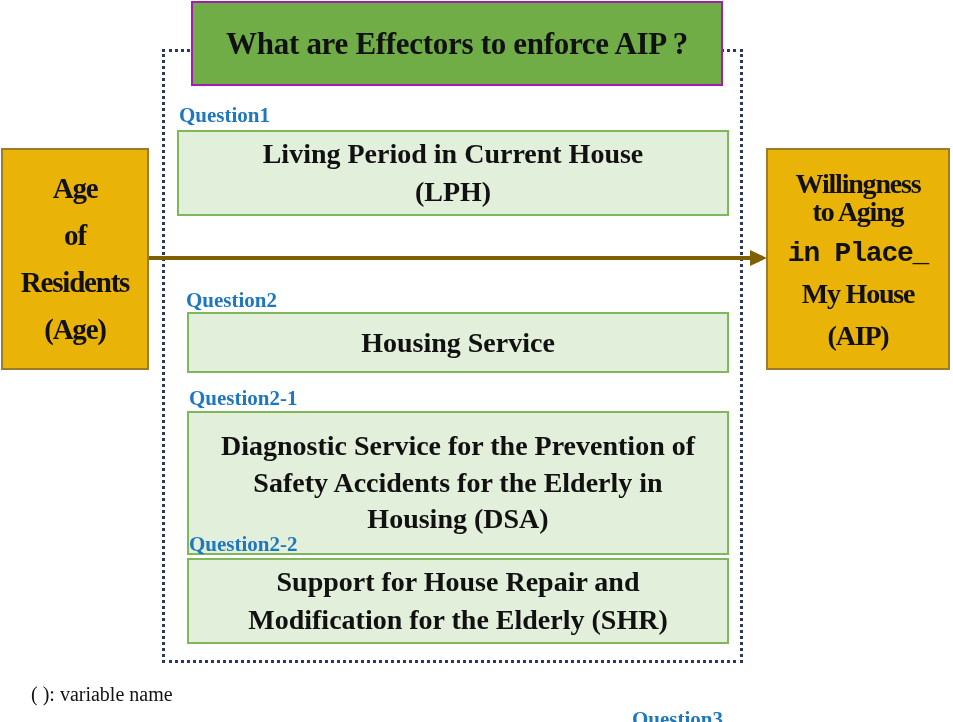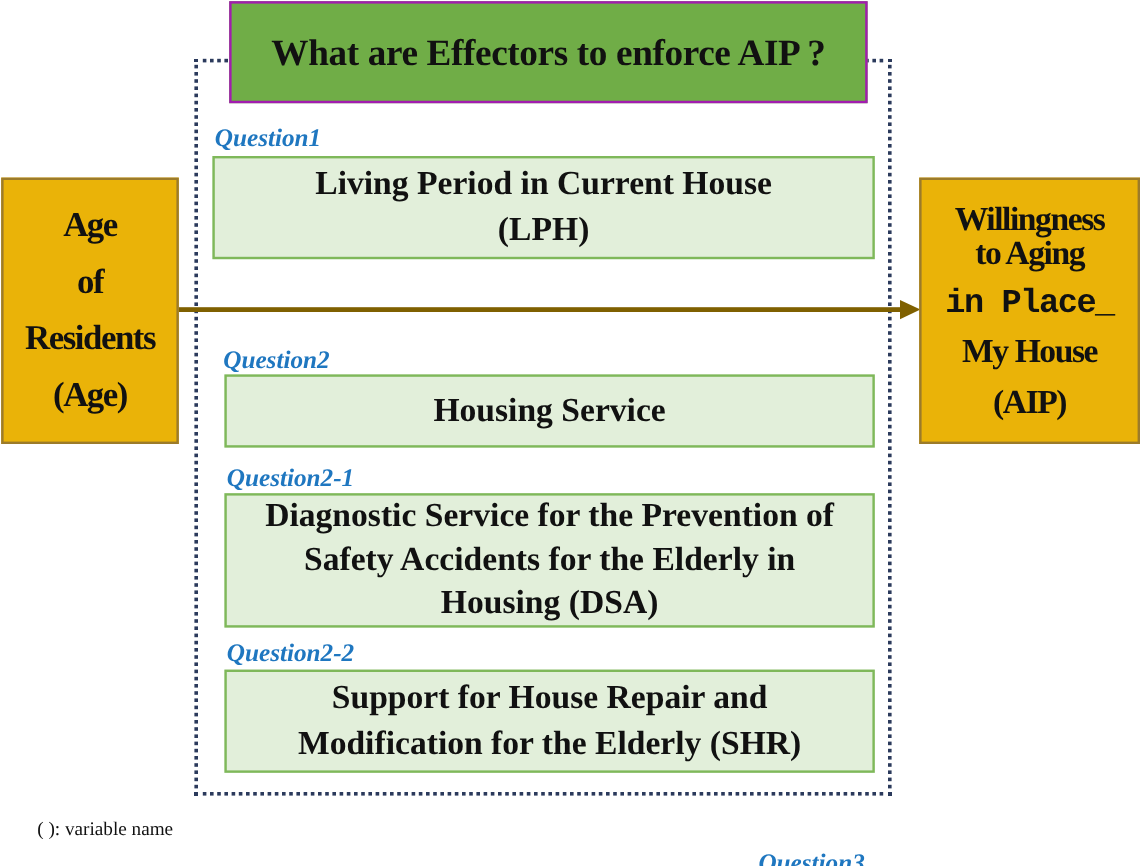--- a/index.html
+++ b/index.html
@@ -12,29 +12,29 @@
     background:#70ad47; border:2px solid #a21caf;
     display:flex; align-items:center; justify-content:center;
     font-weight:bold; font-size:31px; color:#111; letter-spacing:-0.3px; }
   .side-box { background:#eab308; border:2px solid #9c7b2a;
     display:flex; flex-direction:column; align-items:center; justify-content:center;
     font-weight:bold; color:#111; text-align:center; letter-spacing:-1.2px; }
   .left-box { left:1px; top:148px; width:148px; height:222px; font-size:29px; line-height:1; }
   .left-box span { display:block; margin:9px 0; }
   .right-box { left:766px; top:148px; width:184px; height:222px; font-size:28px; line-height:1; }
   .right-box span { display:block; }
-  .q-label { color:#1f77c0; font-weight:bold; font-size:21px;font-style:italic; }
+  .q-label { color:#1f77c0; font-weight:bold; font-size:21px; }
   .green-box { background:#e2efda; border:2px solid #7fb85a;
     display:flex; flex-direction:column; align-items:center; justify-content:center;
     font-weight:bold; color:#111; text-align:center; font-size:28px; line-height:1.35; }
   .arrow-line { left:148px; top:256px; width:604px; height:4px; background:#7f6000; }
   .arrow-head { left:750px; top:250px; width:0; height:0;
     border-top:8px solid transparent; border-bottom:8px solid transparent;
     border-left:17px solid #7f6000; }
-  .note { left:31px; top:683px; font-size:16px; color:#111; }
+  .note { left:31px; top:683px; font-size:20px; color:#111; }
 </style>
 </head>
 <body>
 
 <div class="abs dotted-frame"></div>
 
 <div class="abs arrow-line"></div>
 <div class="abs arrow-head"></div>
 
 <div class="abs title-box">What are Effectors to enforce AIP ?</div>
@@ -59,21 +59,21 @@
   <span>Living Period in Current House</span>
   <span>(LPH)</span>
 </div>
 
 <div class="abs q-label" style="left:186px; top:288px;">Question2</div>
 <div class="abs green-box" style="left:187px; top:312px; width:542px; height:61px;">
   <span>Housing Service</span>
 </div>
 
 <div class="abs q-label" style="left:189px; top:386px;">Question2-1</div>
-<div class="abs green-box" style="left:187px; top:411px; width:542px; height:112px; line-height:1.3;">
+<div class="abs green-box" style="left:187px; top:411px; width:542px; height:144px; line-height:1.3;">
   <span>Diagnostic Service for the Prevention of</span>
   <span>Safety Accidents for the Elderly in</span>
   <span>Housing  (DSA)</span>
 </div>
 
 <div class="abs q-label" style="left:189px; top:532px;">Question2-2</div>
 <div class="abs green-box" style="left:187px; top:558px; width:542px; height:86px;">
   <span>Support for House Repair and</span>
   <span>Modification for the Elderly (SHR)</span>
 </div>

